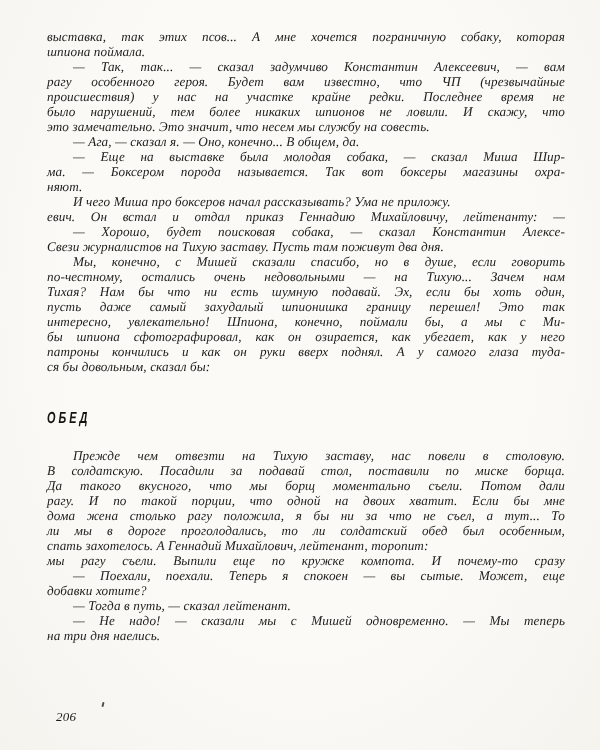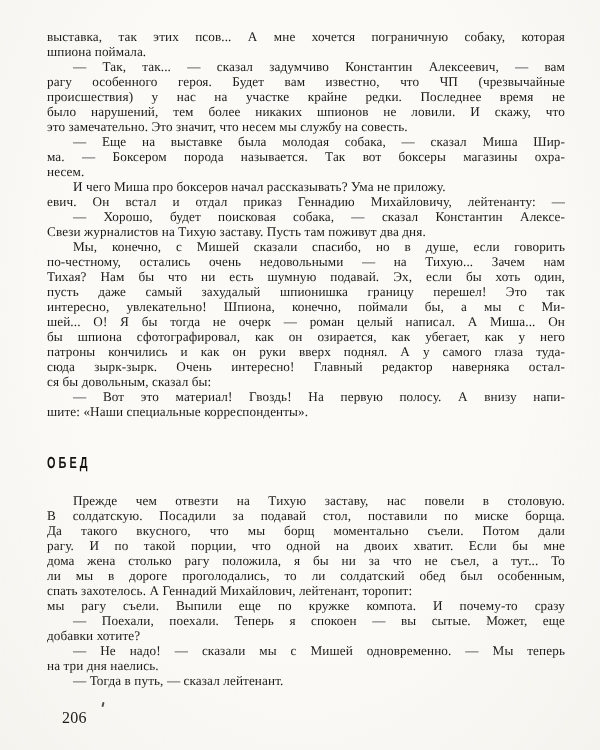--- a/index.html
+++ b/index.html
@@ -4,20 +4,21 @@
 <style>
   html, body { margin: 0; padding: 0; }
   .page {
     position: relative;
     width: 600px;
     height: 750px;
     background: radial-gradient(ellipse at 50% 40%, #fbfaf7 55%, #f4f3ee 100%);
     overflow: hidden;
     font-family: "Liberation Serif", "DejaVu Serif", serif;
     color: #1d1b19;
+    font-style: italic;
   }
   .text-col {
     position: absolute;
     left: 47px;
     top: 29px;
     width: 518px;
     font-size: 13.2px;
     line-height: 15px;
     letter-spacing: 0.1px;
     text-rendering: geometricPrecision;
@@ -38,23 +39,23 @@
     font-family: "Liberation Sans", "DejaVu Sans", sans-serif;
     font-weight: bold;
     font-size: 16px;
     letter-spacing: 4.5px;
     transform: scaleX(0.68);
     transform-origin: left center;
     color: #151310;
   }
   .page-num {
     position: absolute;
-    left: 62px;
+    left: 56px;
     top: 709px;
-    font-size: 16px;
+    font-size: 13px;
     letter-spacing: 0.3px;
   }
   .speck {
     position: absolute;
     left: 102px;
     top: 702px;
     width: 2px;
     height: 5px;
     background: #55524a;
     border-radius: 1px;
@@ -72,69 +73,66 @@
           <div class="line last">шпиона поймала.</div>
         </div>
         <div class="para">
           <div class="line ind">— Так, так... — сказал задумчиво Константин Алексеевич, — вам</div>
           <div class="line">рагу особенного героя. Будет вам известно, что ЧП (чрезвычайные</div>
           <div class="line">происшествия) у нас на участке крайне редки. Последнее время не</div>
           <div class="line">было нарушений, тем более никаких шпионов не ловили. И скажу, что</div>
           <div class="line last">это замечательно. Это значит, что несем мы службу на совесть.</div>
         </div>
         <div class="para">
+          <div class="line ind last">— Ага, — сказал я. — Оно, конечно... В общем, да.</div>
+        </div>
+        <div class="para">
           <div class="line ind">— Еще на выставке была молодая собака, — сказал Миша Шир-</div>
           <div class="line">ма. — Боксером порода называется. Так вот боксеры магазины охра-</div>
-          <div class="line last">несем.</div>
+          <div class="line last">няют.</div>
         </div>
         <div class="para">
           <div class="line ind last">И чего Миша про боксеров начал рассказывать? Ума не приложу.</div>
         </div>
         <div class="para">
           <div class="line">евич. Он встал и отдал приказ Геннадию Михайловичу, лейтенанту: —</div>
           <div class="line ind">— Хорошо, будет поисковая собака, — сказал Константин Алексе-</div>
           <div class="line last">Свези журналистов на Тихую заставу. Пусть там поживут два дня.</div>
         </div>
         <div class="para">
           <div class="line ind">Мы, конечно, с Мишей сказали спасибо, но в душе, если говорить</div>
           <div class="line">по-честному, остались очень недовольными — на Тихую... Зачем нам</div>
           <div class="line">Тихая? Нам бы что ни есть шумную подавай. Эх, если бы хоть один,</div>
           <div class="line">пусть даже самый захудалый шпионишка границу перешел! Это так</div>
           <div class="line">интересно, увлекательно! Шпиона, конечно, поймали бы, а мы с Ми-</div>
-          <div class="line">шей... О! Я бы тогда не очерк — роман целый написал. А Миша... Он</div>
           <div class="line">бы шпиона сфотографировал, как он озирается, как убегает, как у него</div>
           <div class="line">патроны кончились и как он руки вверх поднял. А у самого глаза туда-</div>
-          <div class="line">сюда зырк-зырк. Очень интересно! Главный редактор наверняка остал-</div>
           <div class="line last">ся бы довольным, сказал бы:</div>
-        </div>
-        <div class="para">
-          <div class="line ind">— Вот это материал! Гвоздь! На первую полосу. А внизу напи-</div>
-          <div class="line last">шите: «Наши специальные корреспонденты».</div>
         </div>
       </div>
       <div>
         <div class="section-heading">ОБЕД</div>
         <div class="para">
           <div class="line ind">Прежде чем отвезти на Тихую заставу, нас повели в столовую.</div>
           <div class="line">В солдатскую. Посадили за подавай стол, поставили по миске борща.</div>
           <div class="line">Да такого вкусного, что мы борщ моментально съели. Потом дали</div>
           <div class="line">рагу. И по такой порции, что одной на двоих хватит. Если бы мне</div>
           <div class="line">дома жена столько рагу положила, я бы ни за что не съел, а тут... То</div>
           <div class="line">ли мы в дороге проголодались, то ли солдатский обед был особенным,</div>
           <div class="line last">спать захотелось. А Геннадий Михайлович, лейтенант, торопит:</div>
           <div class="line">мы рагу съели. Выпили еще по кружке компота. И почему-то сразу</div>
         </div>
         <div class="para">
           <div class="line ind">— Поехали, поехали. Теперь я спокоен — вы сытые. Может, еще</div>
           <div class="line last">добавки хотите?</div>
         </div>
         <div class="para">
+          <div class="line ind last">— Тогда в путь, — сказал лейтенант.</div>
+        </div>
+        <div class="para">
           <div class="line ind">— Не надо! — сказали мы с Мишей одновременно. — Мы теперь</div>
           <div class="line last">на три дня наелись.</div>
-        </div>
-        <div class="para">
-          <div class="line ind last">— Тогда в путь, — сказал лейтенант.</div>
         </div>
       </div>
     </div>
   <div class="speck"></div>
   <div class="page-num">206</div>
 </div>
 
 </body></html>

